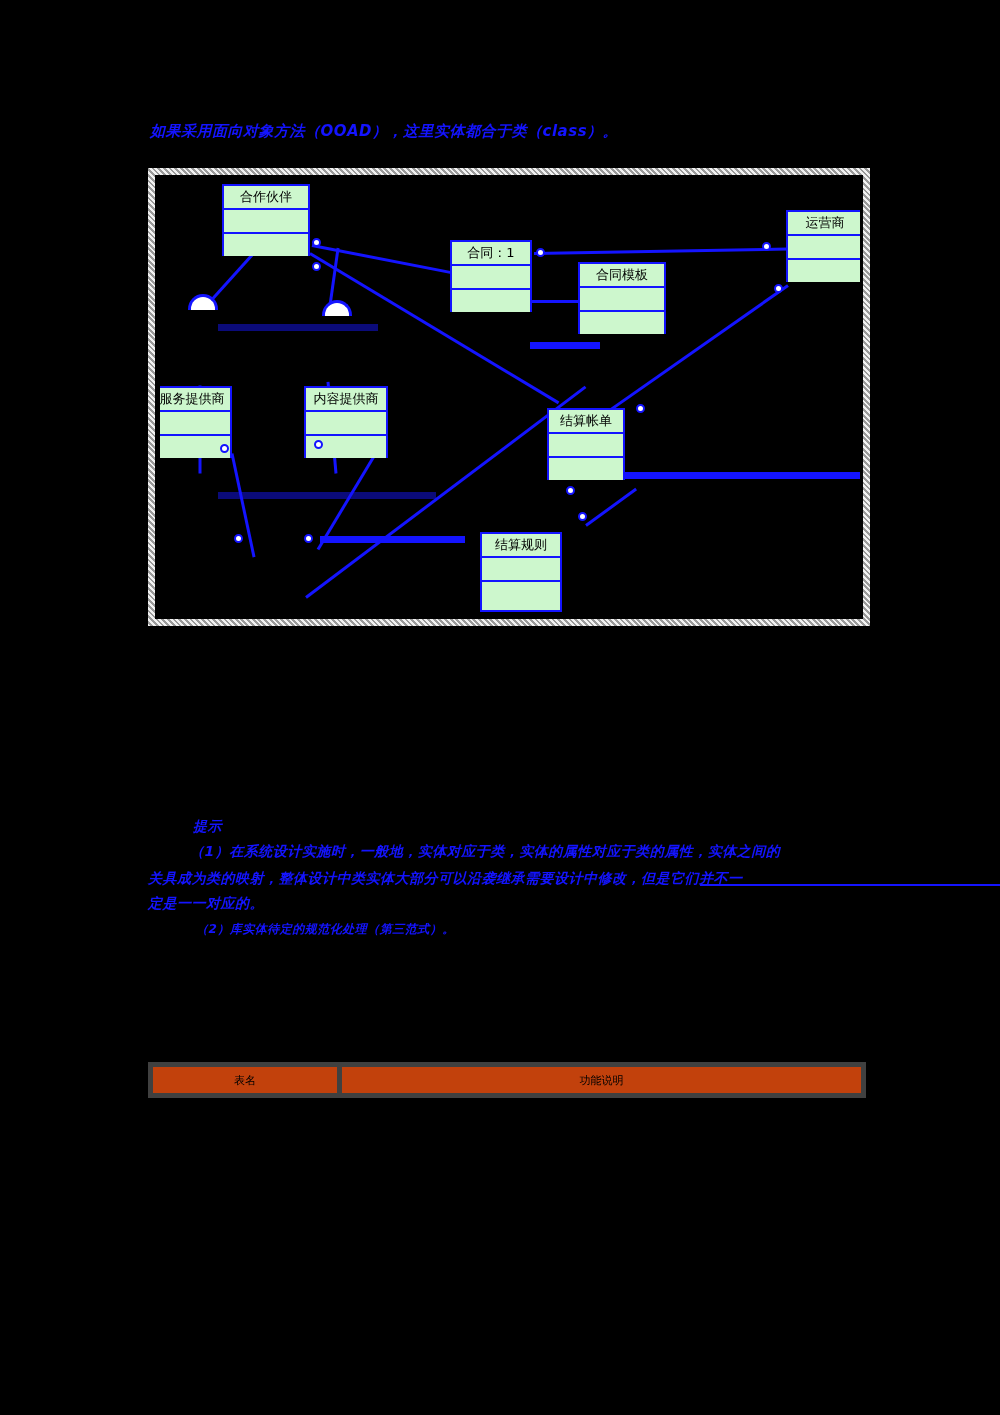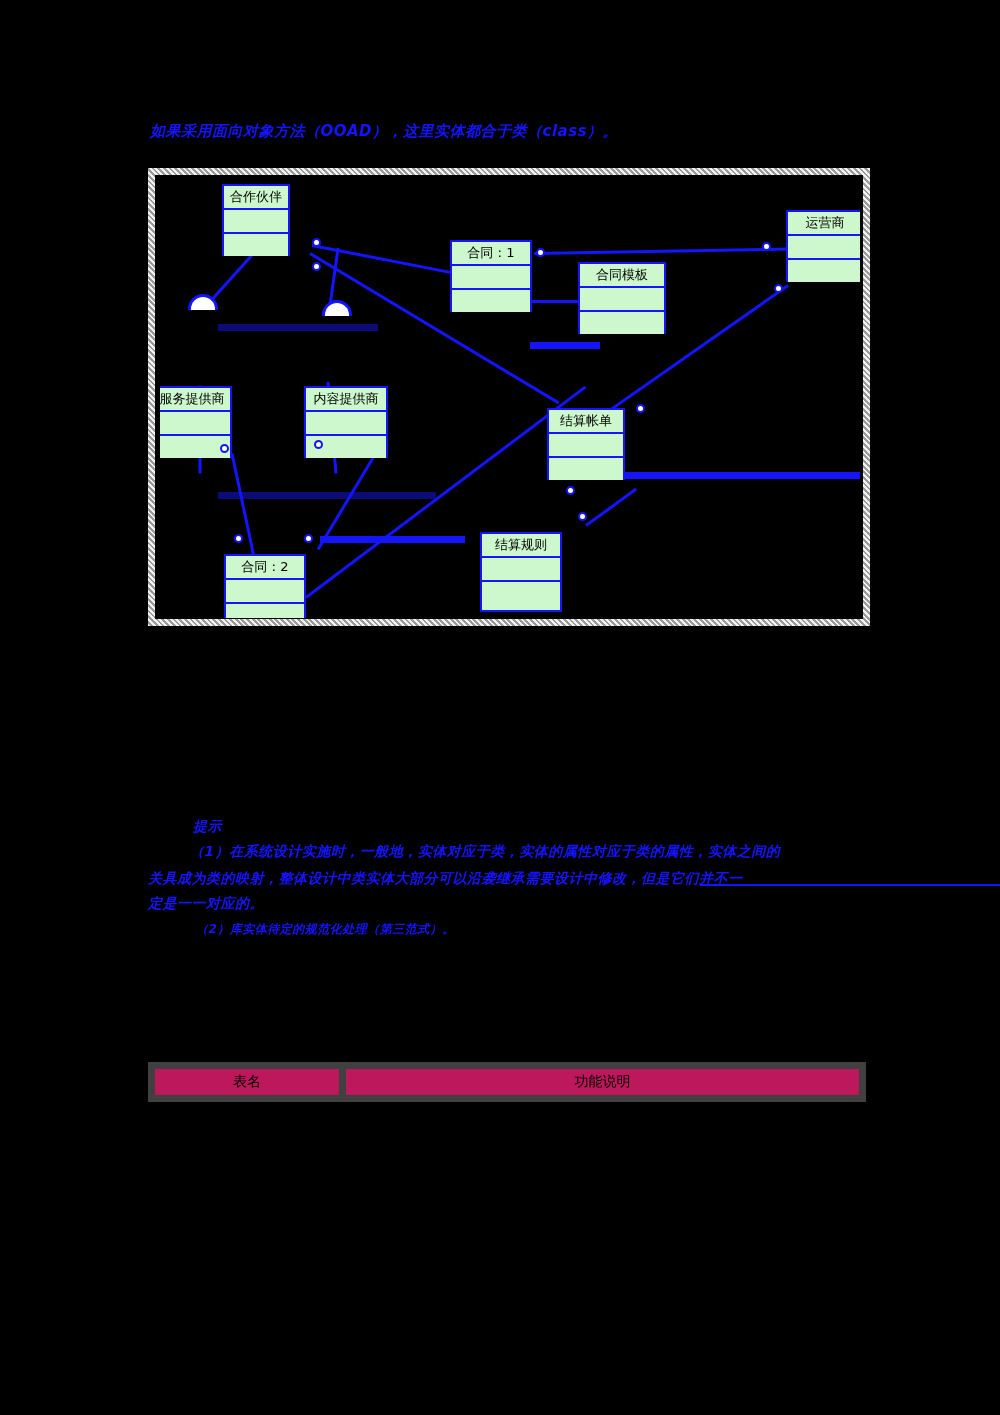--- a/index.html
+++ b/index.html
@@ -43,22 +43,22 @@
        background:#fff;border:2px solid #1414ff;box-sizing:border-box;}
   .dome{position:absolute;width:30px;height:16px;background:#fff;
         border:3px solid #1414ff;border-bottom:none;
         border-radius:16px 16px 0 0;box-sizing:border-box;}
   .band{position:absolute;background:#0b0b7a;height:7px;}
   .band2{position:absolute;background:#1414ff;height:7px;}
 
   
   .tbl{position:absolute;left:148px;top:1062px;width:718px;}
   .tbl table{border-collapse:collapse;width:100%;}
-  .tbl th{background:#be185d;color:#000;font-size:14px;font-weight:normal;
-          border:7px solid #404040;height:24px;text-align:center;}
+  .tbl th{background:#c2410c;color:#000;font-size:11px;font-weight:normal;
+          border:5px solid #404040;height:24px;text-align:center;}
   .tbl .c1{width:182px;}
   .tbl td{border:1px solid #000;height:10px;background:#000;}
 </style>
 </head>
 <body>
 
 <div class="page">
 
   <div class="btext" id="heading-line">如果采用面向对象方法（OOAD），这里实体都合于类（class）。</div>
 
@@ -90,21 +90,21 @@
     <div class="ln" style="left:146px;top:420px;width:350px;transform:rotate(-37deg);"></div>
 
     <div class="ln" style="left:40px;top:296px;width:88px;transform:rotate(-90deg);"></div>
     <div class="ln" style="left:52px;top:122px;width:60px;transform:rotate(-48deg);"></div>
     <div class="dome" style="left:28px;top:118px;"></div>
 
     <div class="ln" style="left:176px;top:296px;width:92px;transform:rotate(-95deg);"></div>
     <div class="ln" style="left:170px;top:128px;width:58px;transform:rotate(-82deg);"></div>
     <div class="dome" style="left:162px;top:124px;"></div>
 
-    <div class="cls" style="left:62px;top:8px;width:68px;height:72px;">
+    <div class="cls" style="left:62px;top:8px;width:88px;height:72px;">
       <div class="nm">合作伙伴</div>
       <div class="sec"></div>
       <div class="sec last"></div>
     </div>
 
     <div class="cls" style="left:290px;top:64px;width:82px;height:72px;">
       <div class="nm">合同：1</div>
       <div class="sec"></div>
       <div class="sec last"></div>
     </div>
@@ -138,25 +138,20 @@
       <div class="sec"></div>
       <div class="sec last"></div>
     </div>
 
     <div class="cls" style="left:320px;top:356px;width:82px;height:80px;">
       <div class="nm">结算规则</div>
       <div class="sec"></div>
       <div class="sec last"></div>
     </div>
 
-    <div class="cls" style="left:64px;top:378px;width:82px;height:72px;">
-      <div class="nm">合同：2</div>
-      <div class="sec"></div>
-      <div class="sec last"></div>
-    </div>
 
     <div class="dot" style="left:152px;top:62px;"></div>
     <div class="dot" style="left:152px;top:86px;"></div>
     <div class="dot" style="left:376px;top:72px;"></div>
     <div class="dot" style="left:602px;top:66px;"></div>
     <div class="dot" style="left:614px;top:108px;"></div>
     <div class="dot" style="left:476px;top:228px;"></div>
     <div class="dot" style="left:406px;top:310px;"></div>
     <div class="dot" style="left:418px;top:336px;"></div>
     <div class="dot" style="left:60px;top:268px;"></div>

